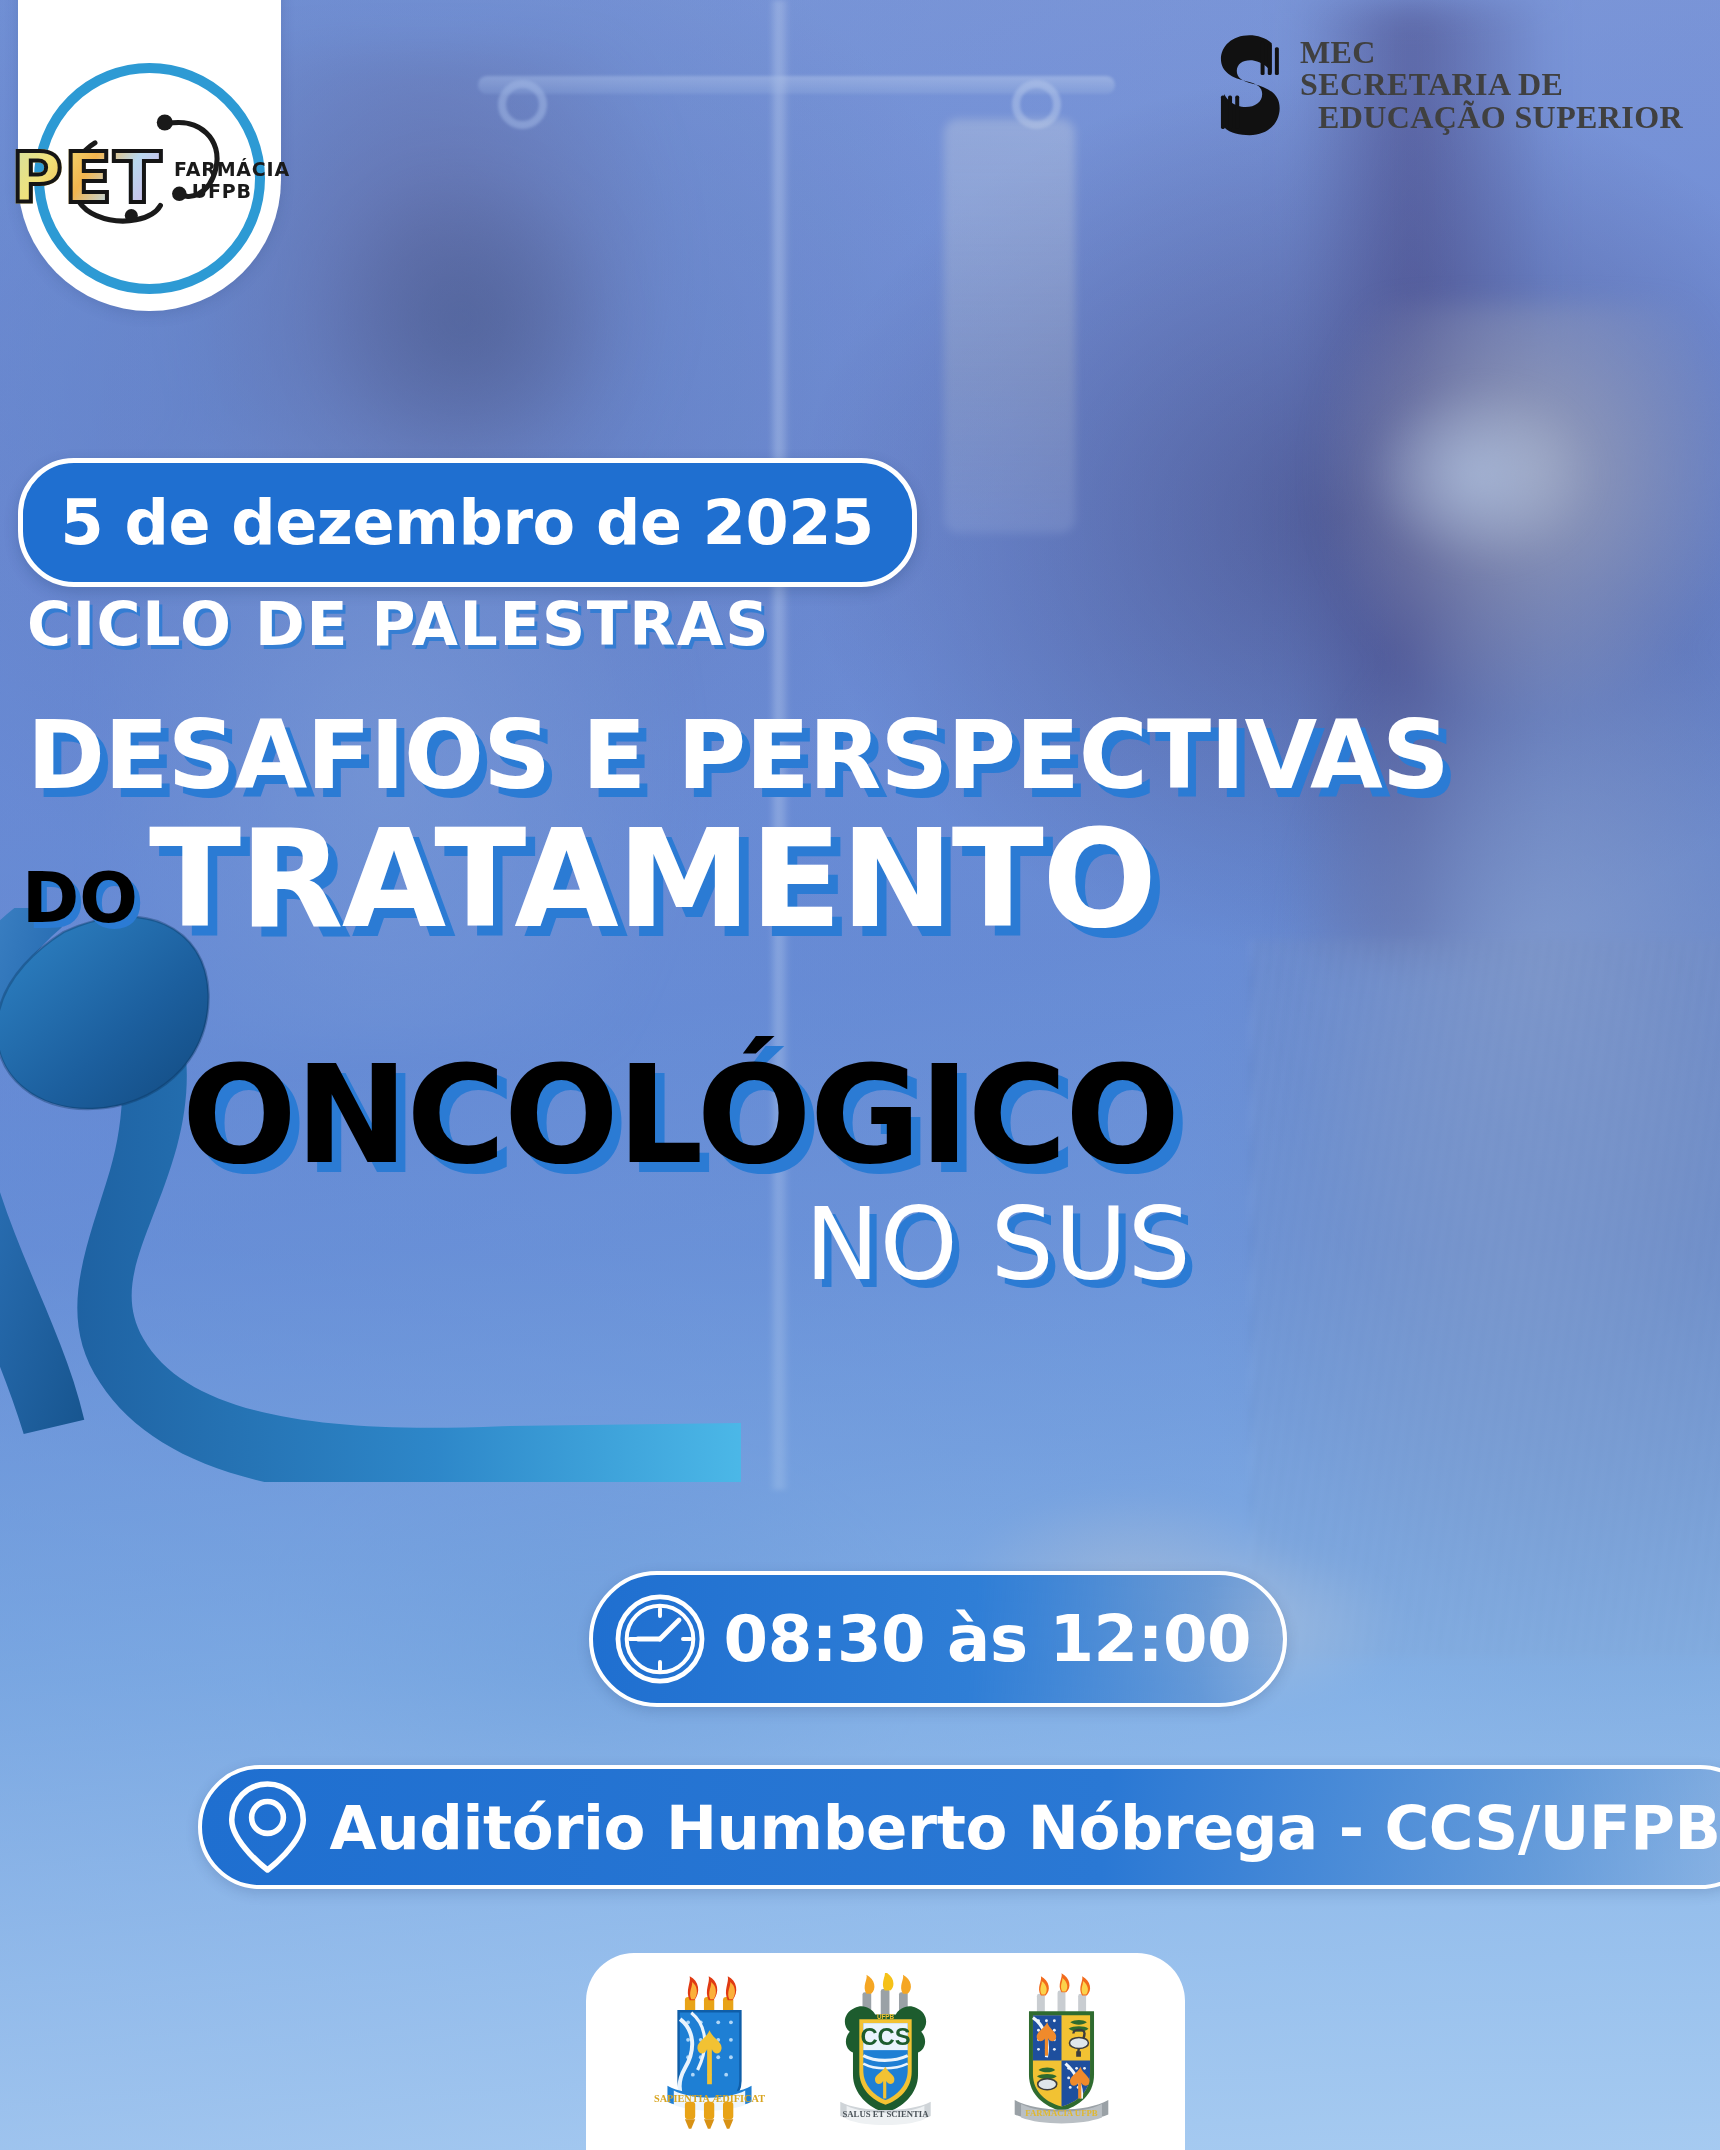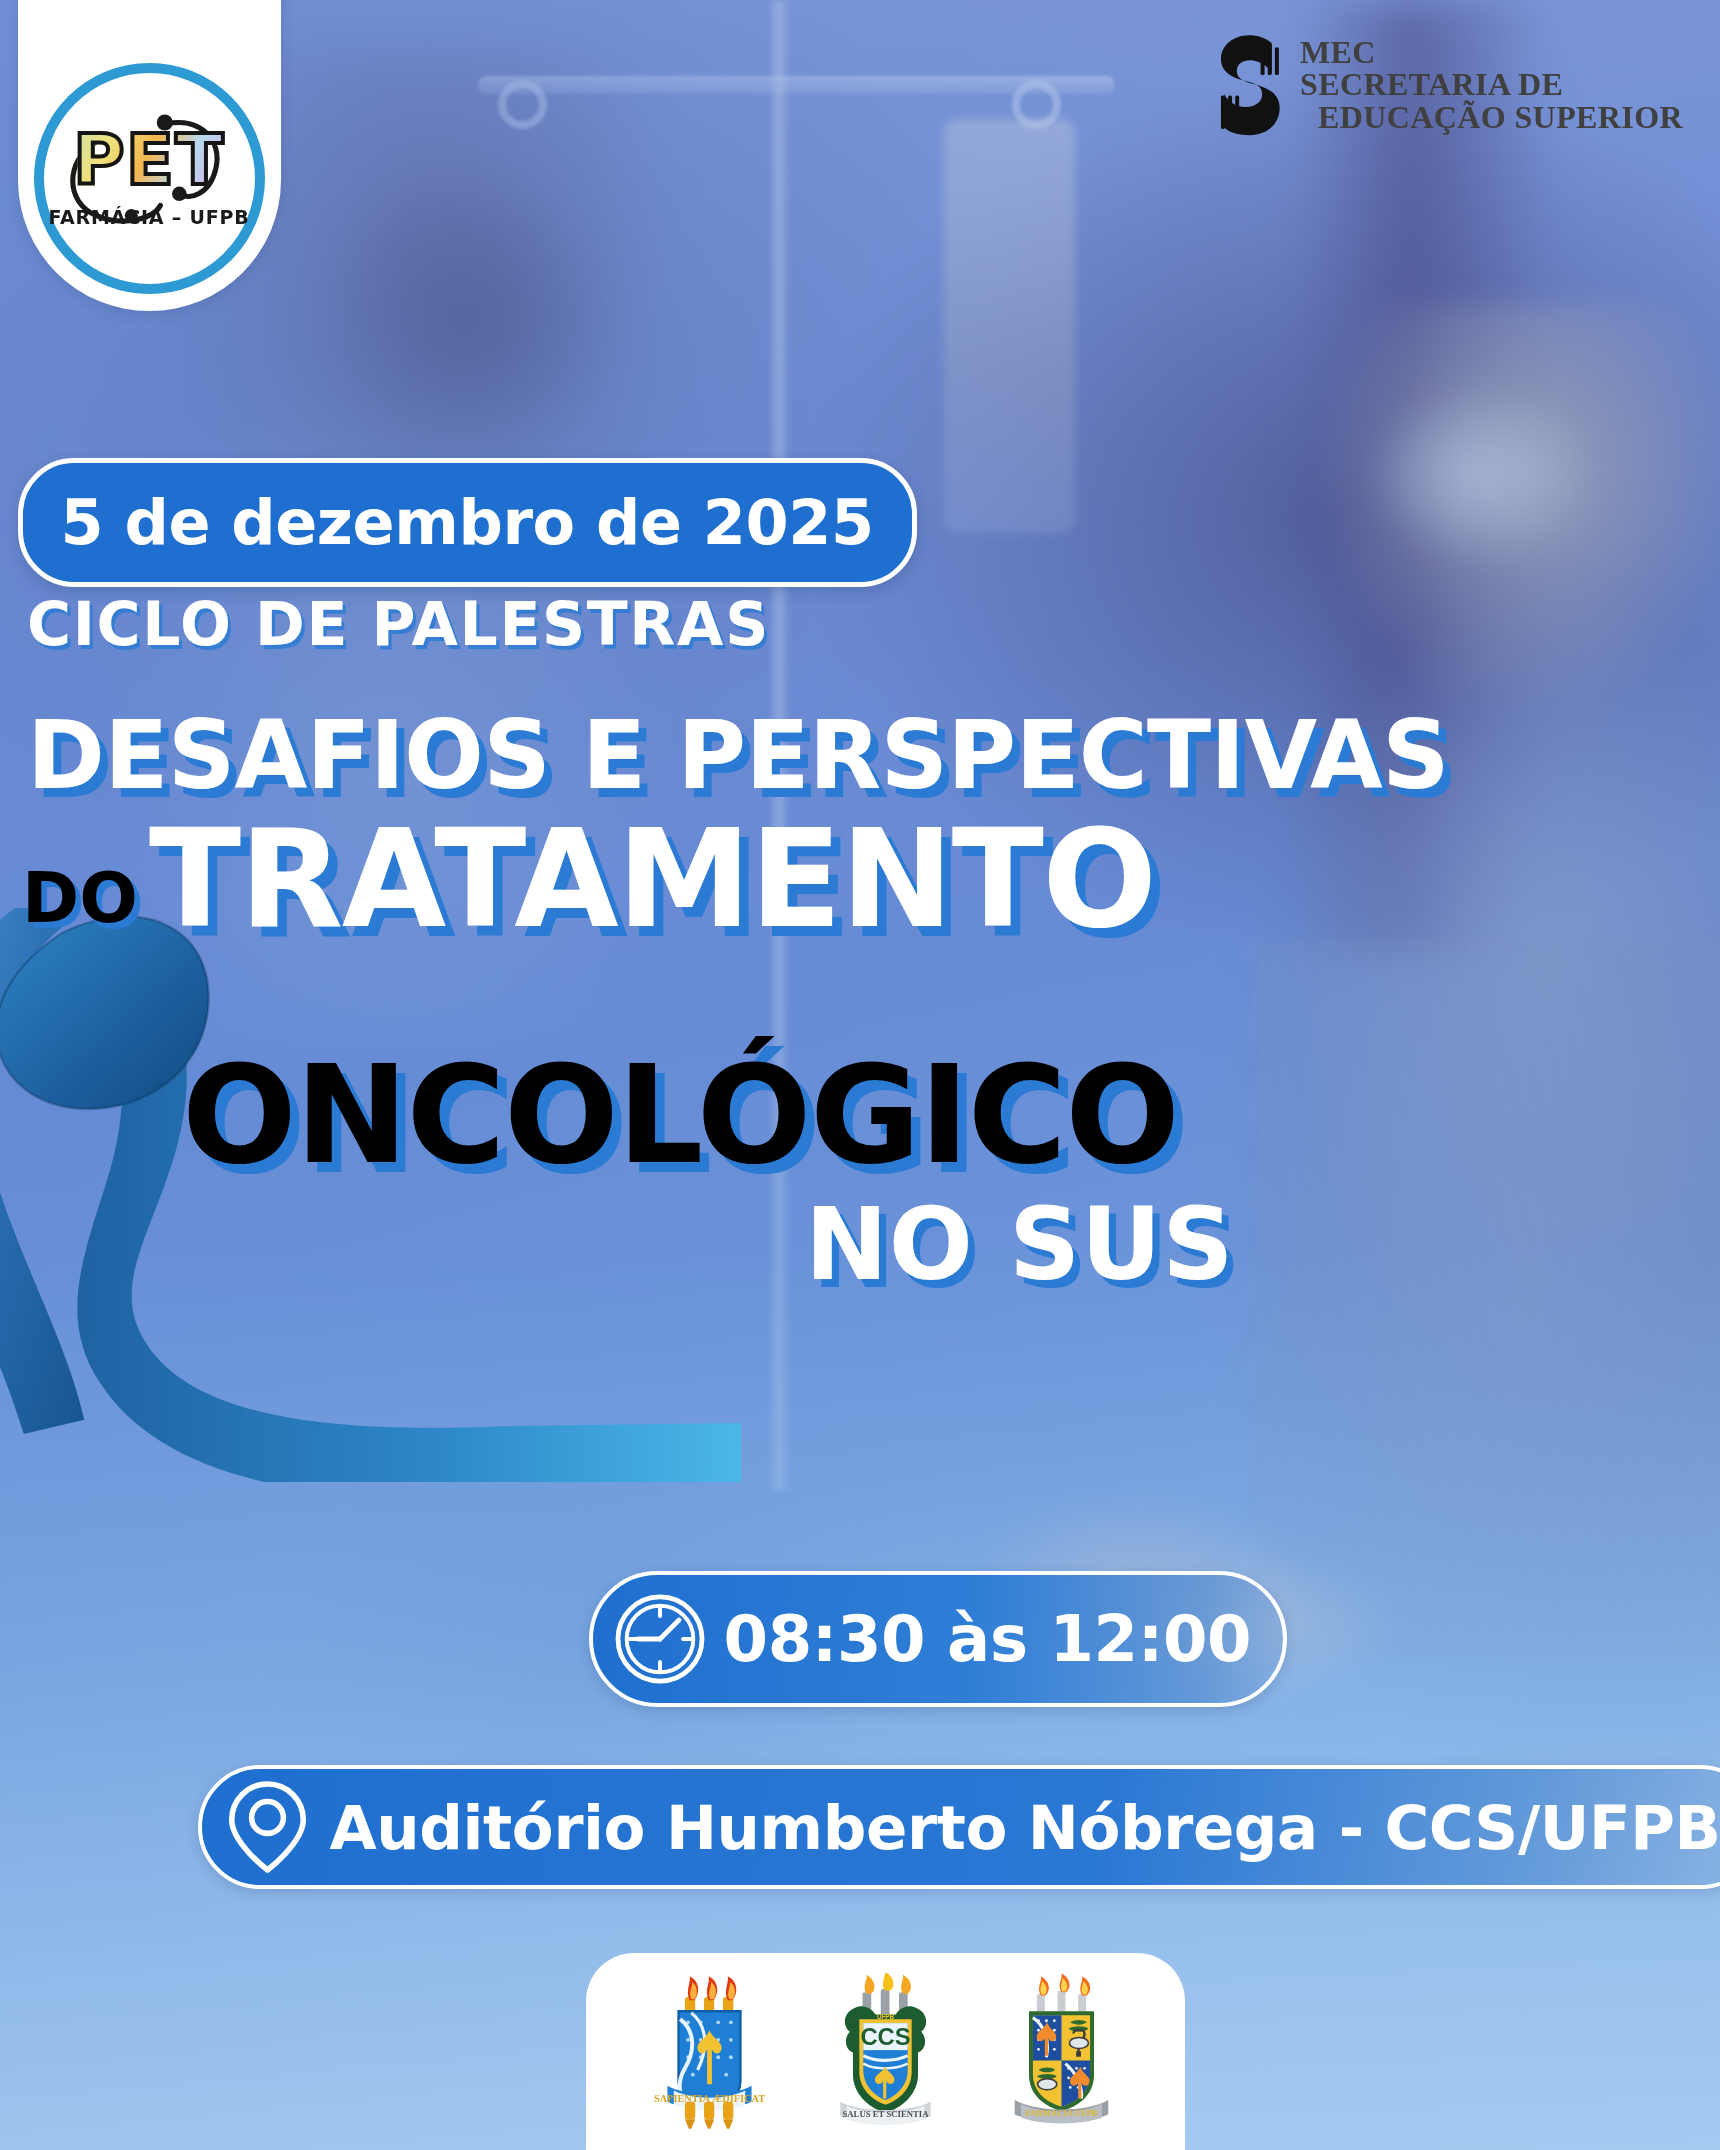--- a/index.html
+++ b/index.html
@@ -105,21 +105,21 @@
     width:263px;height:446px;
     background:#ffffff;
     border-radius:0 0 131px 131px;
     display:flex;align-items:flex-end;justify-content:center;
     padding-bottom:17.5px;
     box-shadow:0 3.2px 14.3px rgba(40,60,110,.18);
   }
   .pet-ring{
     position:relative;width:231px;height:231px;border-radius:50%;
     border:10.4px solid #2d9ad4;background:#fff;
-    display:flex;flex-direction:column;align-items:center;justify-content:center;gap:8px;
+    display:flex;flex-direction:row;align-items:center;justify-content:center;gap:8px;
   }
   .pet-word{
     font-family:"DejaVu Sans",sans-serif;
     font-weight:bold;font-size:70px;letter-spacing:1.6px;line-height:.92;
     color:#2b2b2b;position:relative;
     background:linear-gradient(120deg,#cfe0a8 0%,#f0e27a 25%,#f3b54e 48%,#b9d9ef 70%,#d7a8e8 100%);
     -webkit-background-clip:text;background-clip:text;color:transparent;
     -webkit-text-stroke:4px #151515;
     padding:0 3.2px;
   }
@@ -186,21 +186,21 @@
     text-shadow:9.6px 10.4px 0 #2b7bd4;
   }
   .hl3{
     position:absolute;left:182px;top:1048px;
     color:#000000;font-weight:bold;font-size:135px;letter-spacing:-1.6px;
     font-family:"DejaVu Sans",sans-serif;line-height:1;
     text-shadow:9.6px 10.4px 0 #2b7bd4;
   }
   .hl4{
     position:absolute;left:805px;top:1195px;
-    color:#fff;font-weight:bold;font-size:99px;letter-spacing:0.8px;
+    color:#fff;font-weight:normal;font-size:99px;letter-spacing:0.8px;
     font-family:"DejaVu Sans",sans-serif;line-height:1;
     text-shadow:7.2px 8px 0 #2b7bd4;
   }
 
   
   .pill{
     position:absolute;display:flex;align-items:center;
     border:4.8px solid #ffffff;border-radius:72px;
     box-shadow:0 4px 12.7px rgba(20,50,100,.18);
   }

